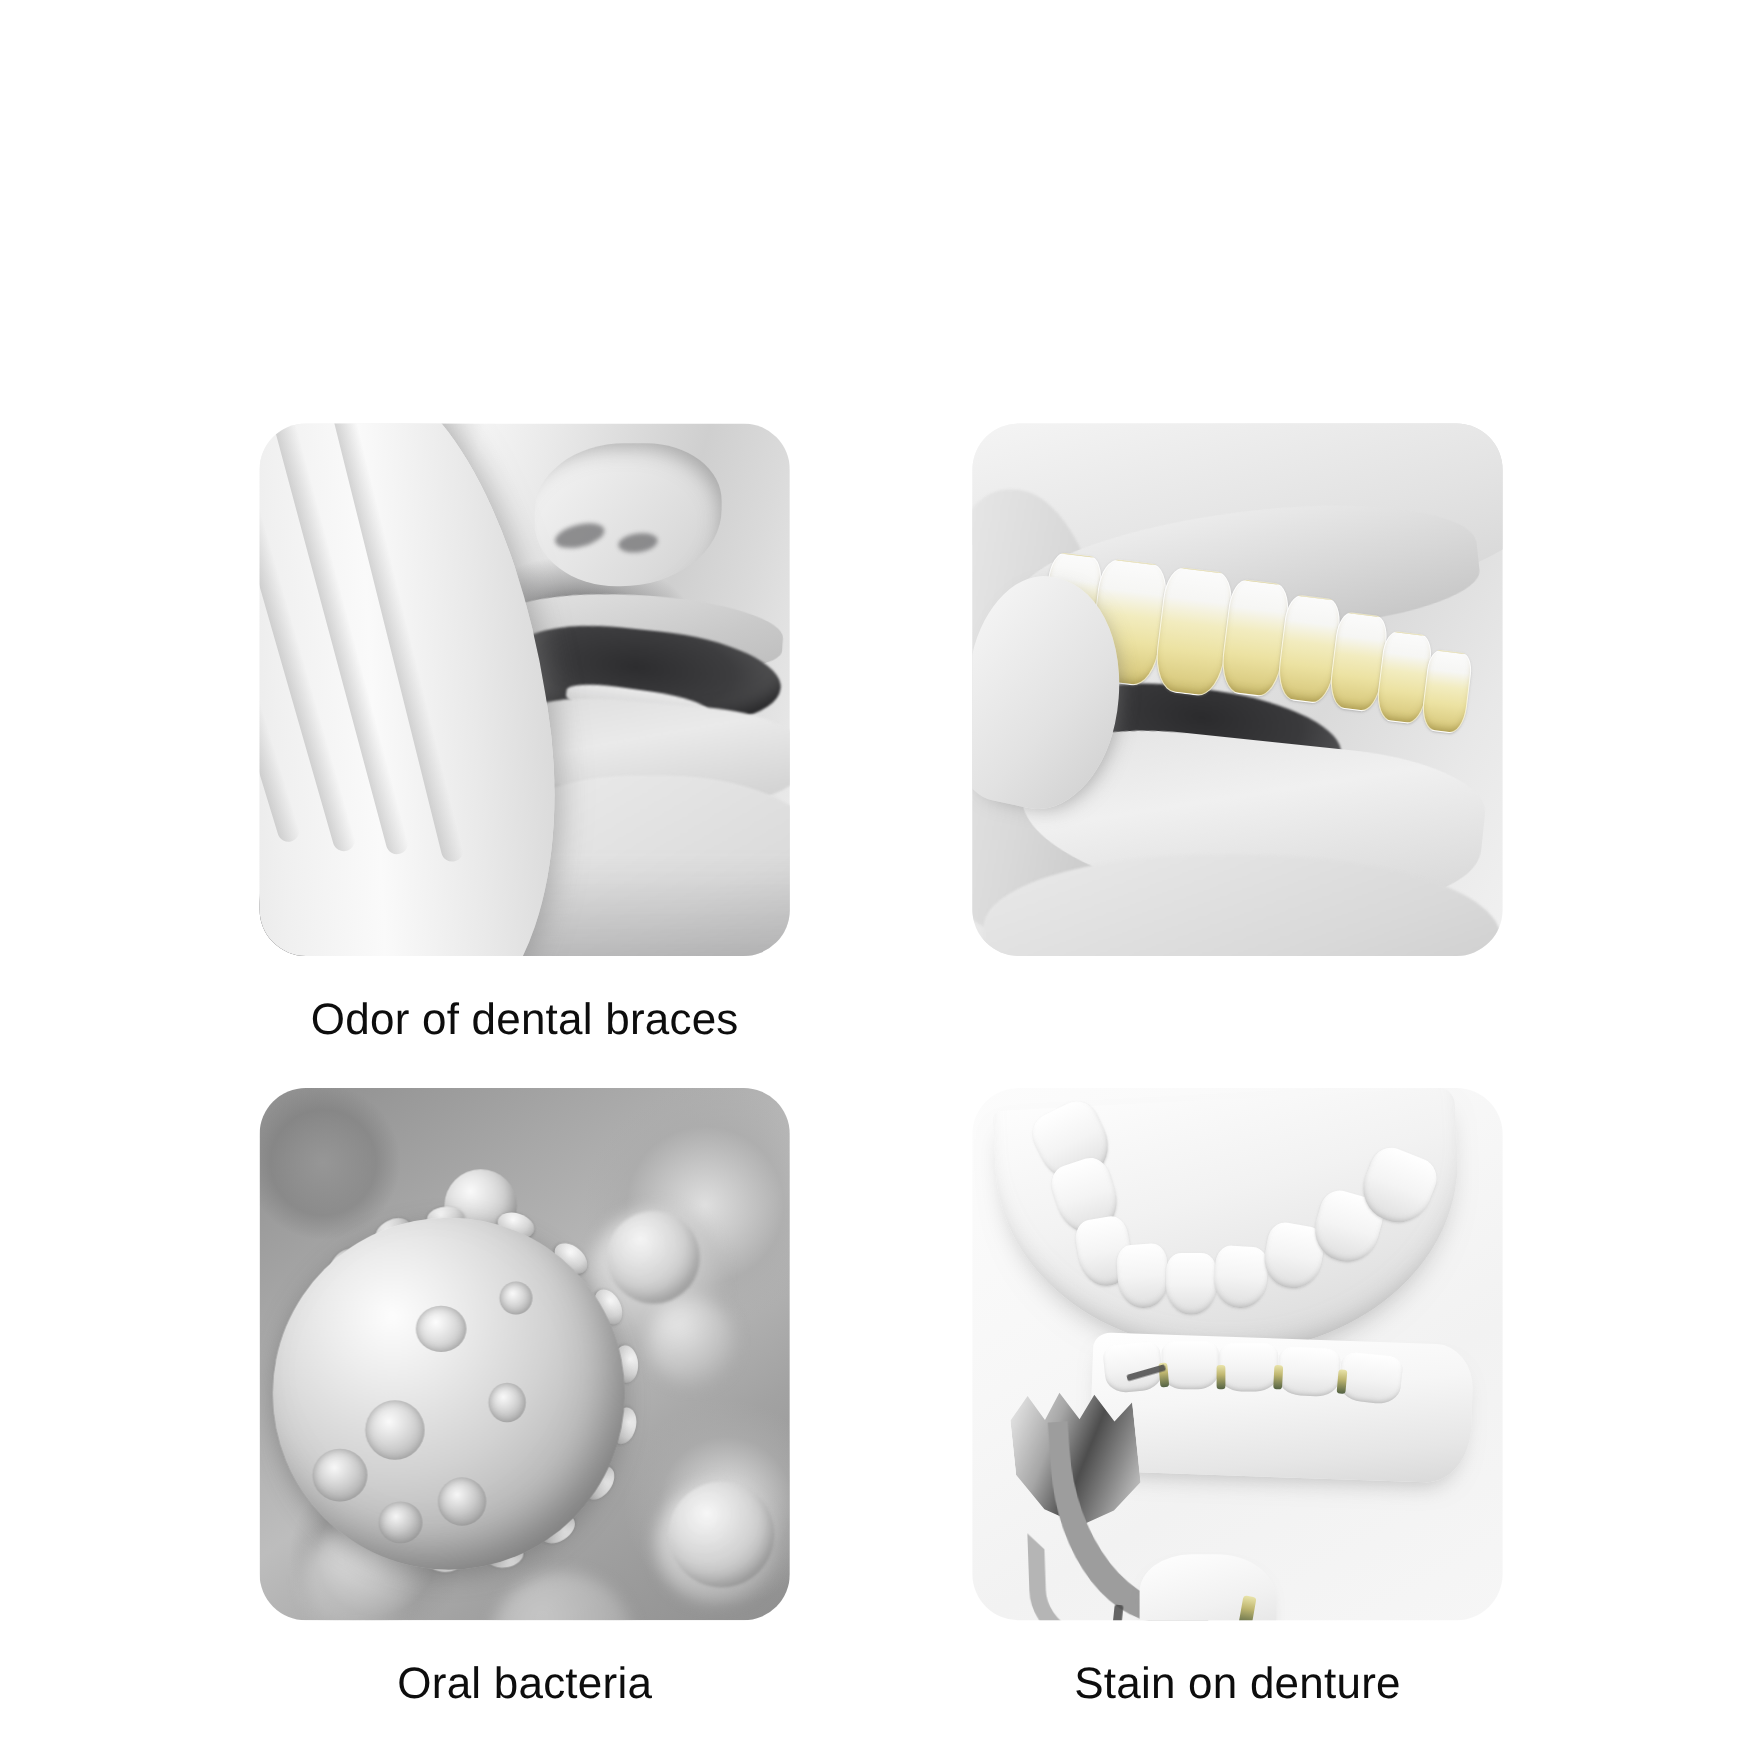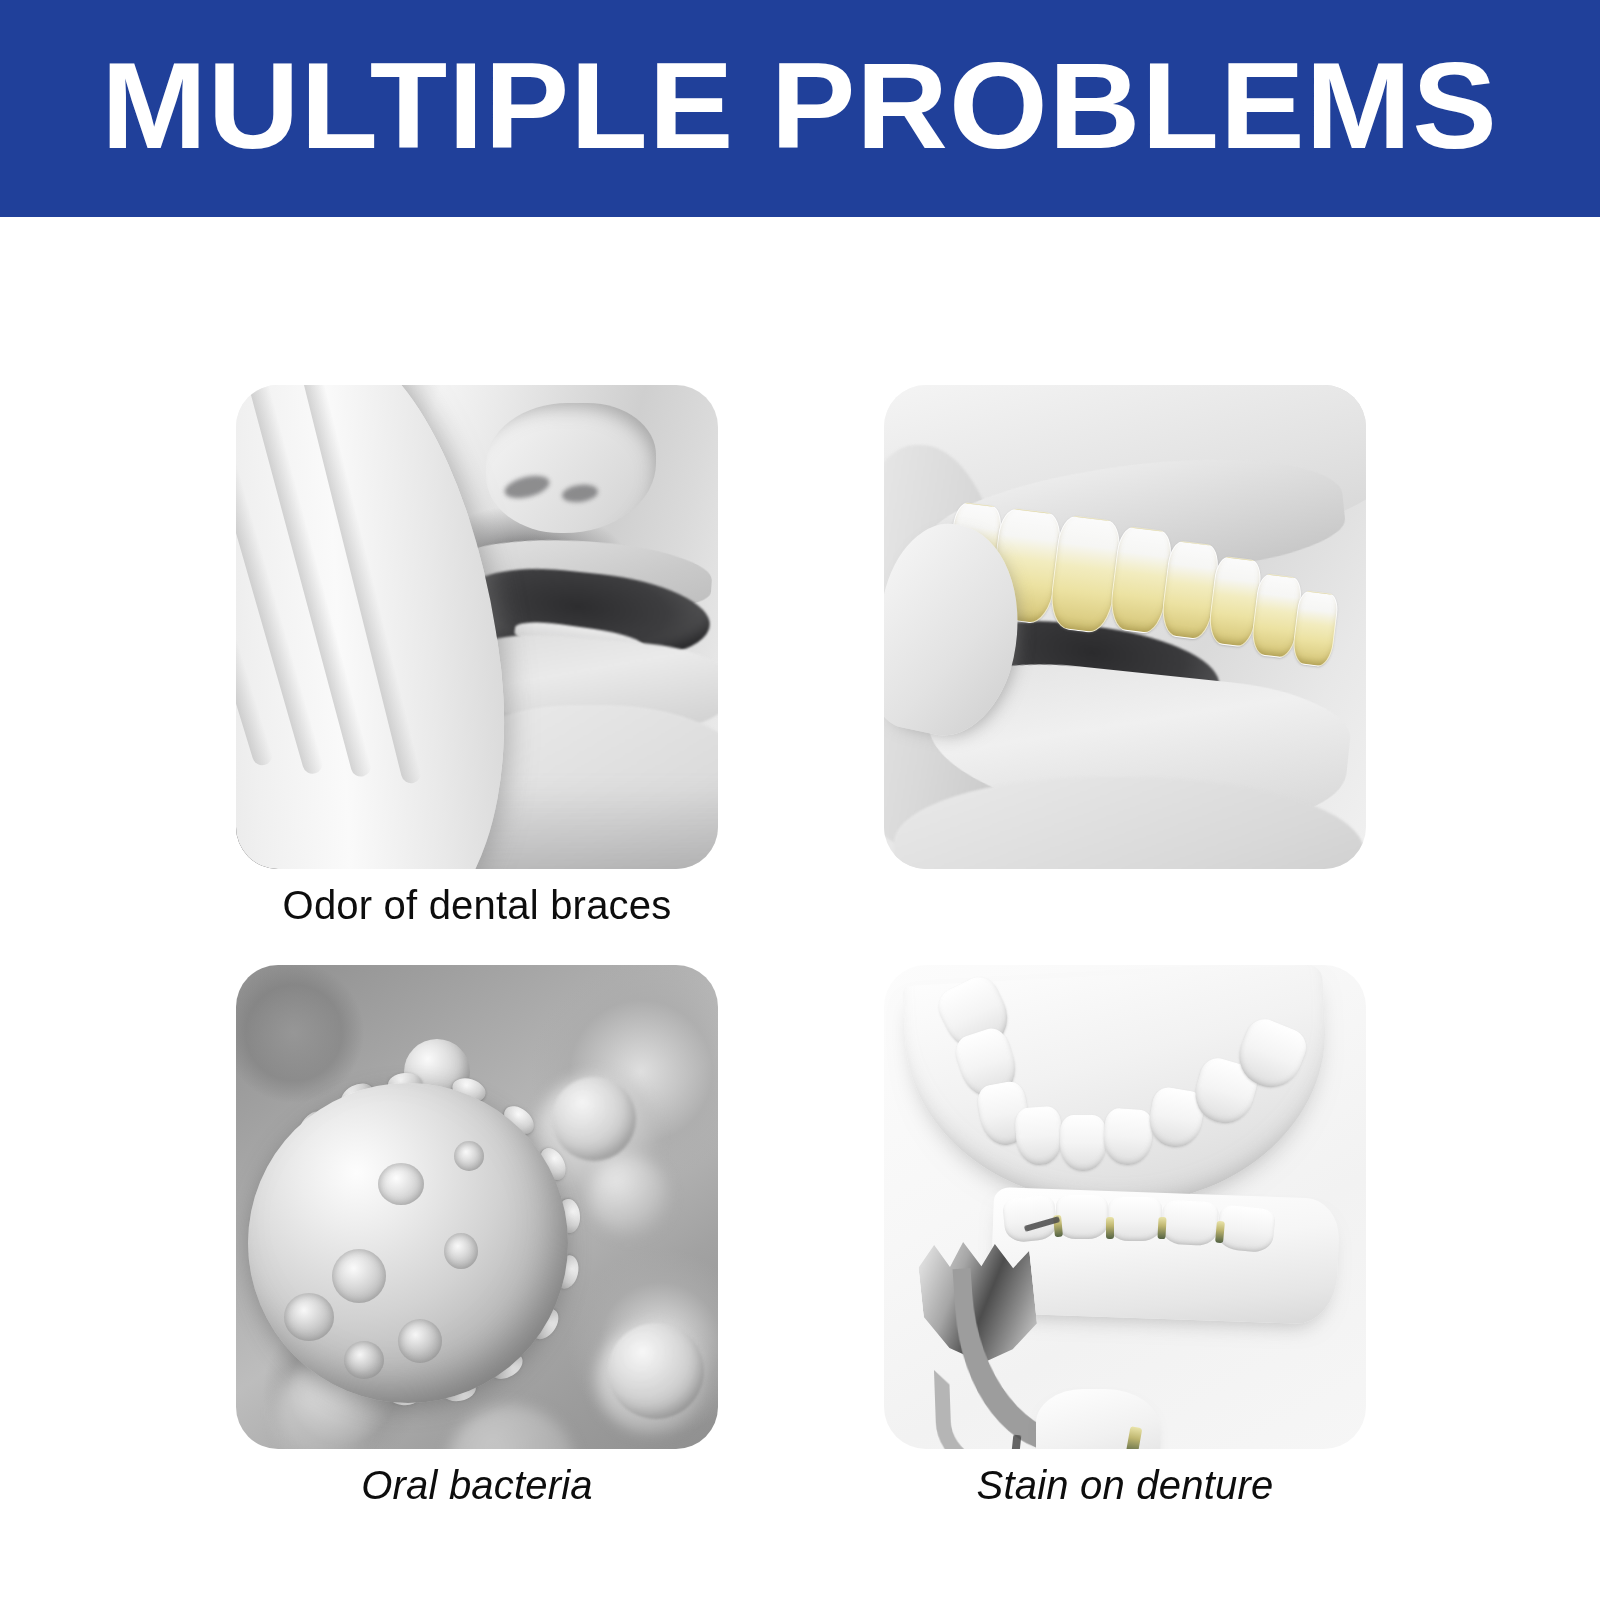--- a/index.html
+++ b/index.html
@@ -75,35 +75,35 @@
     top: 385px;
     width: 1130px;
     height: 1175px;
   }
 
   .cell {
     position: absolute;
     width: 482px;
   }
   .cell-r1 { top: 0; }
-  .cell-r2 { top: 580px; font-style: italic; }
+  .cell-r2 { top: 604px; }
   .cell-c1 { left: 0; }
   .cell-c2 { left: 648px; }
 
   .photo {
     position: relative;
     width: 482px;
     height: 484px;
     border-radius: 42px;
     overflow: hidden;
     background: #e8e8e8;
   }
 
   .caption {
-    margin-top: 14px;
+    margin-top: 36px;
     text-align: center;
     font-family: "Liberation Sans Narrow", "Liberation Sans", sans-serif;
     font-size: 40px;
     line-height: 1.14;
     color: #0d0d0d;
     letter-spacing: 0.2px;
   }
   .caption.two-line { margin-top: 18px; }
   .caption .ln { display: block; white-space: nowrap; }
 
@@ -443,23 +443,20 @@
     border-radius: 2px;
     filter: blur(0.6px);
     opacity: .85;
   }
 </style>
 </head>
 <body>
 
 <div class="poster">
 
-  <div class="band-primary">
-    <div class="band-primary-title">MULTIPLE PROBLEMS</div>
-  </div>
 
 
   <div class="grid">
 
     <div class="cell cell-r1 cell-c1">
       <div class="photo ph-odor">
         <div class="nose"></div>
         <div class="nostril n1"></div>
         <div class="nostril n2"></div>
         <div class="lip-top"></div>

